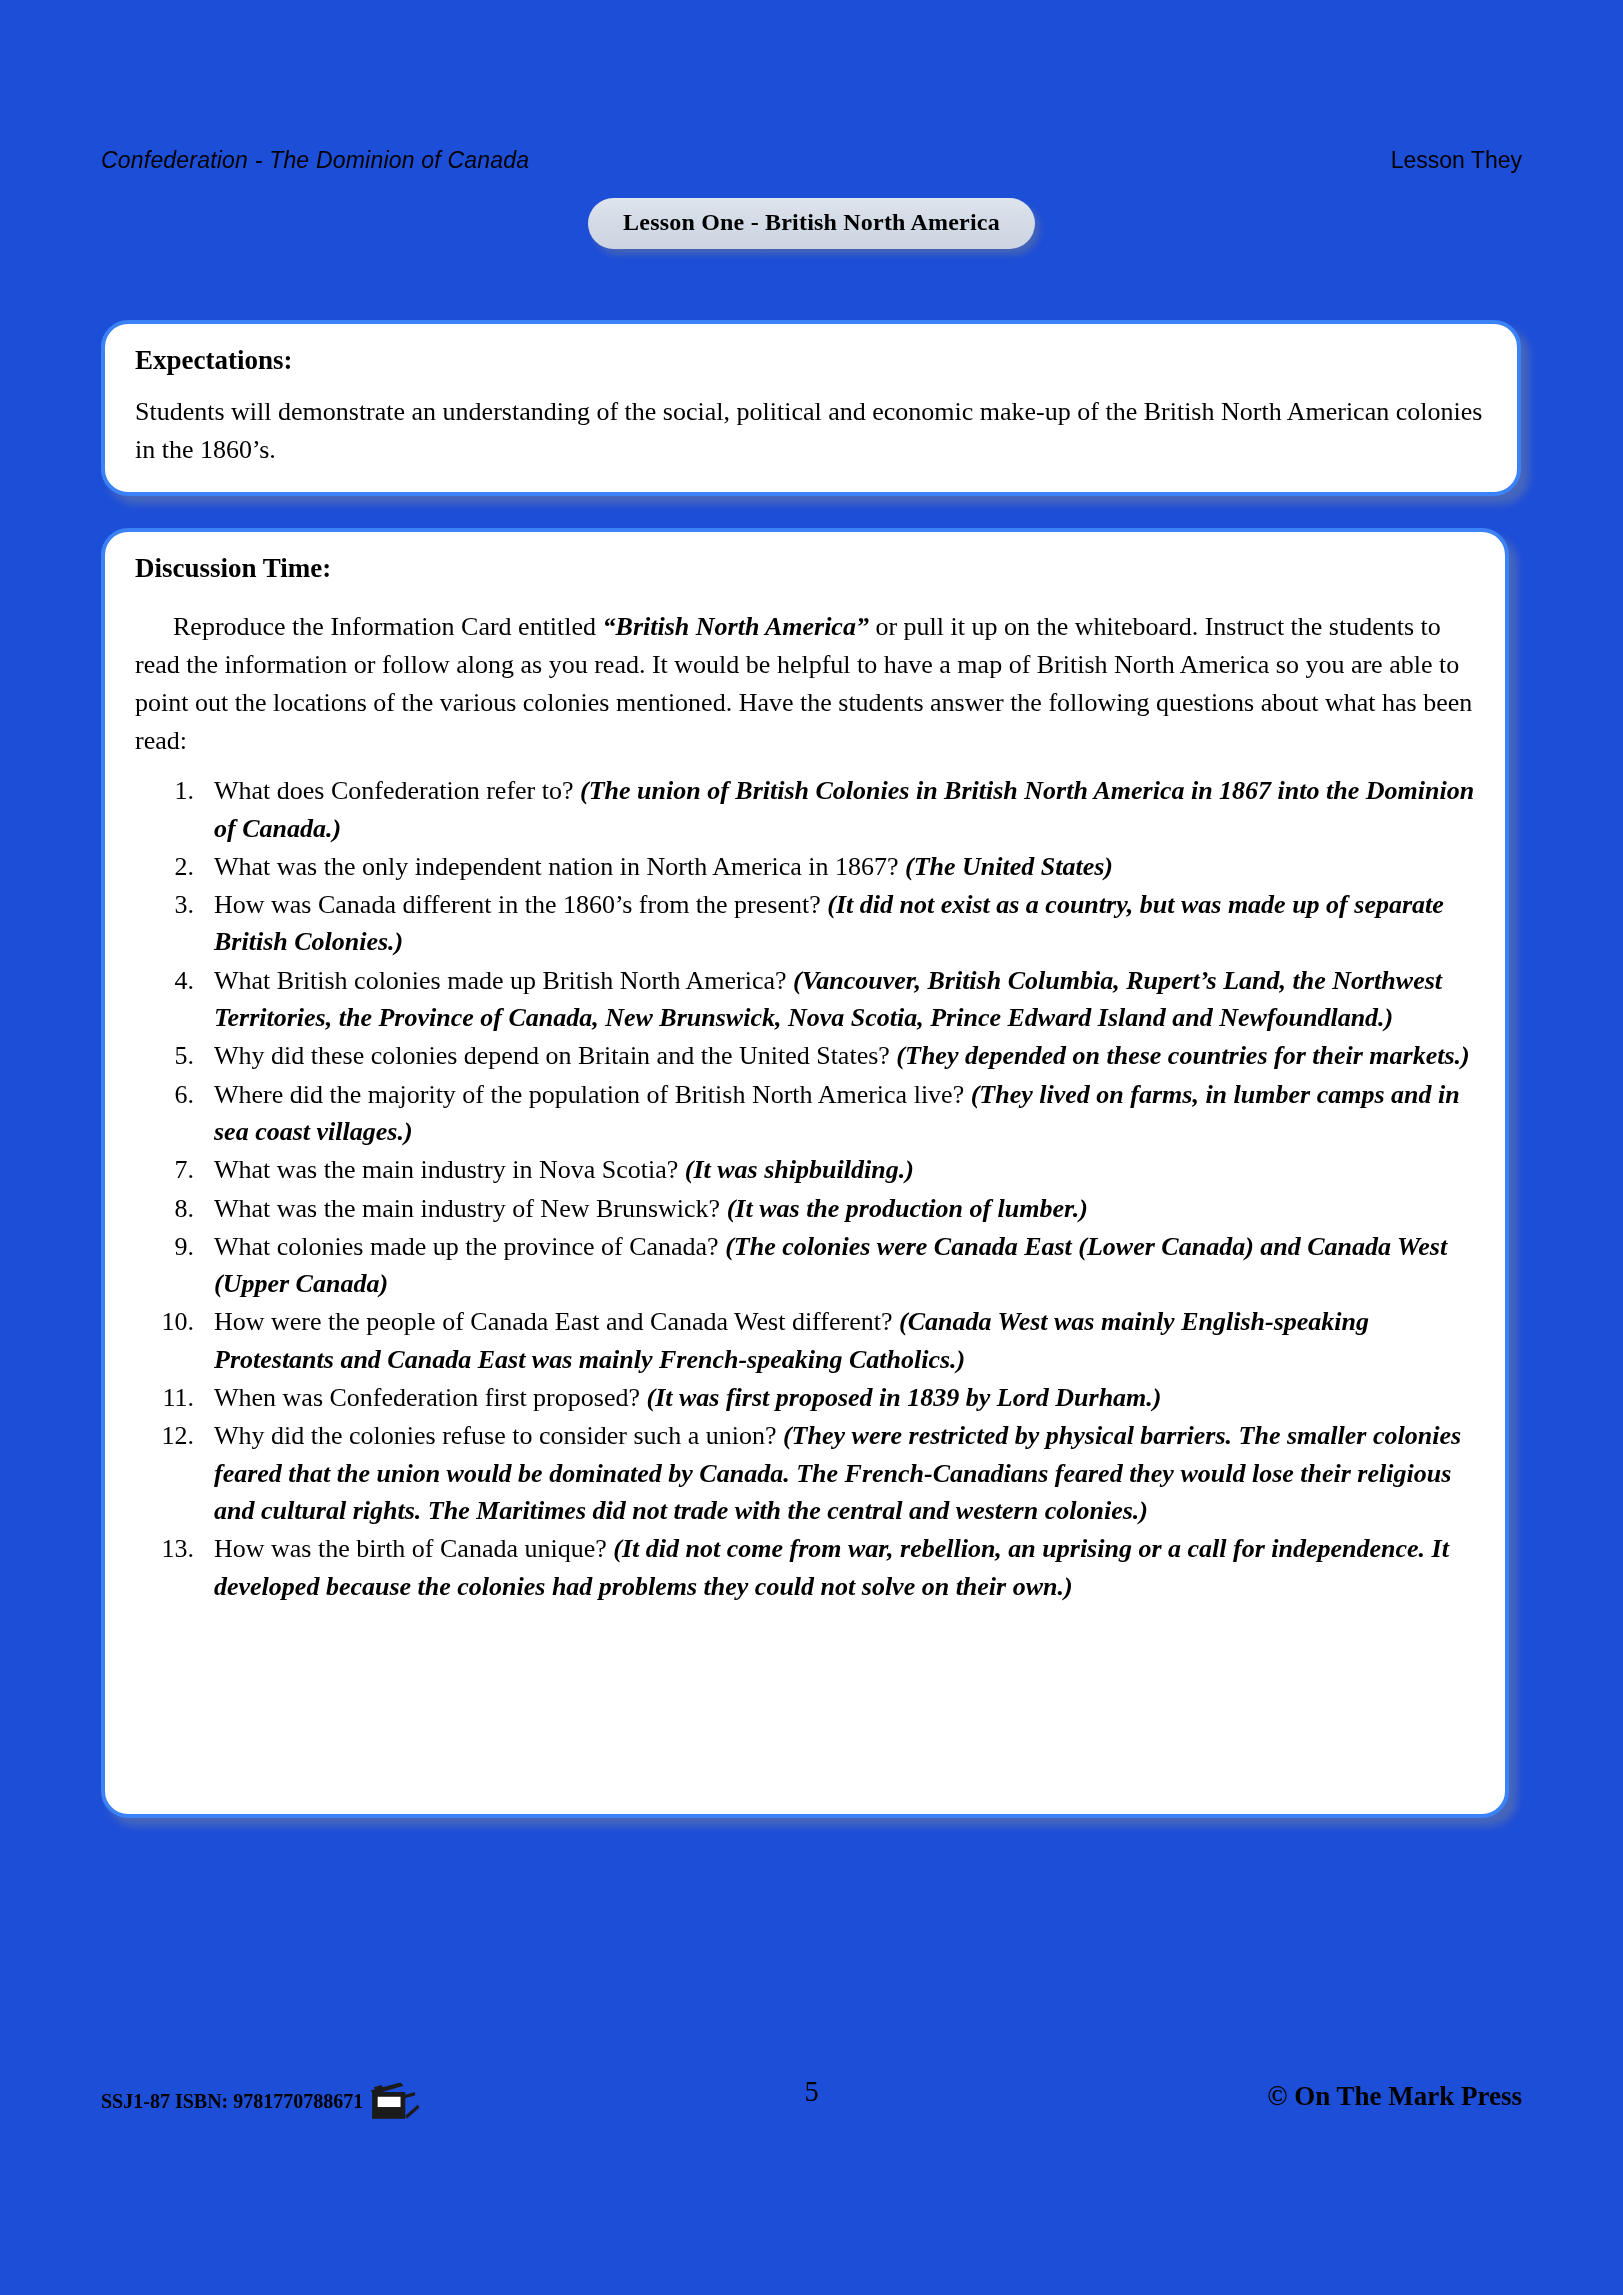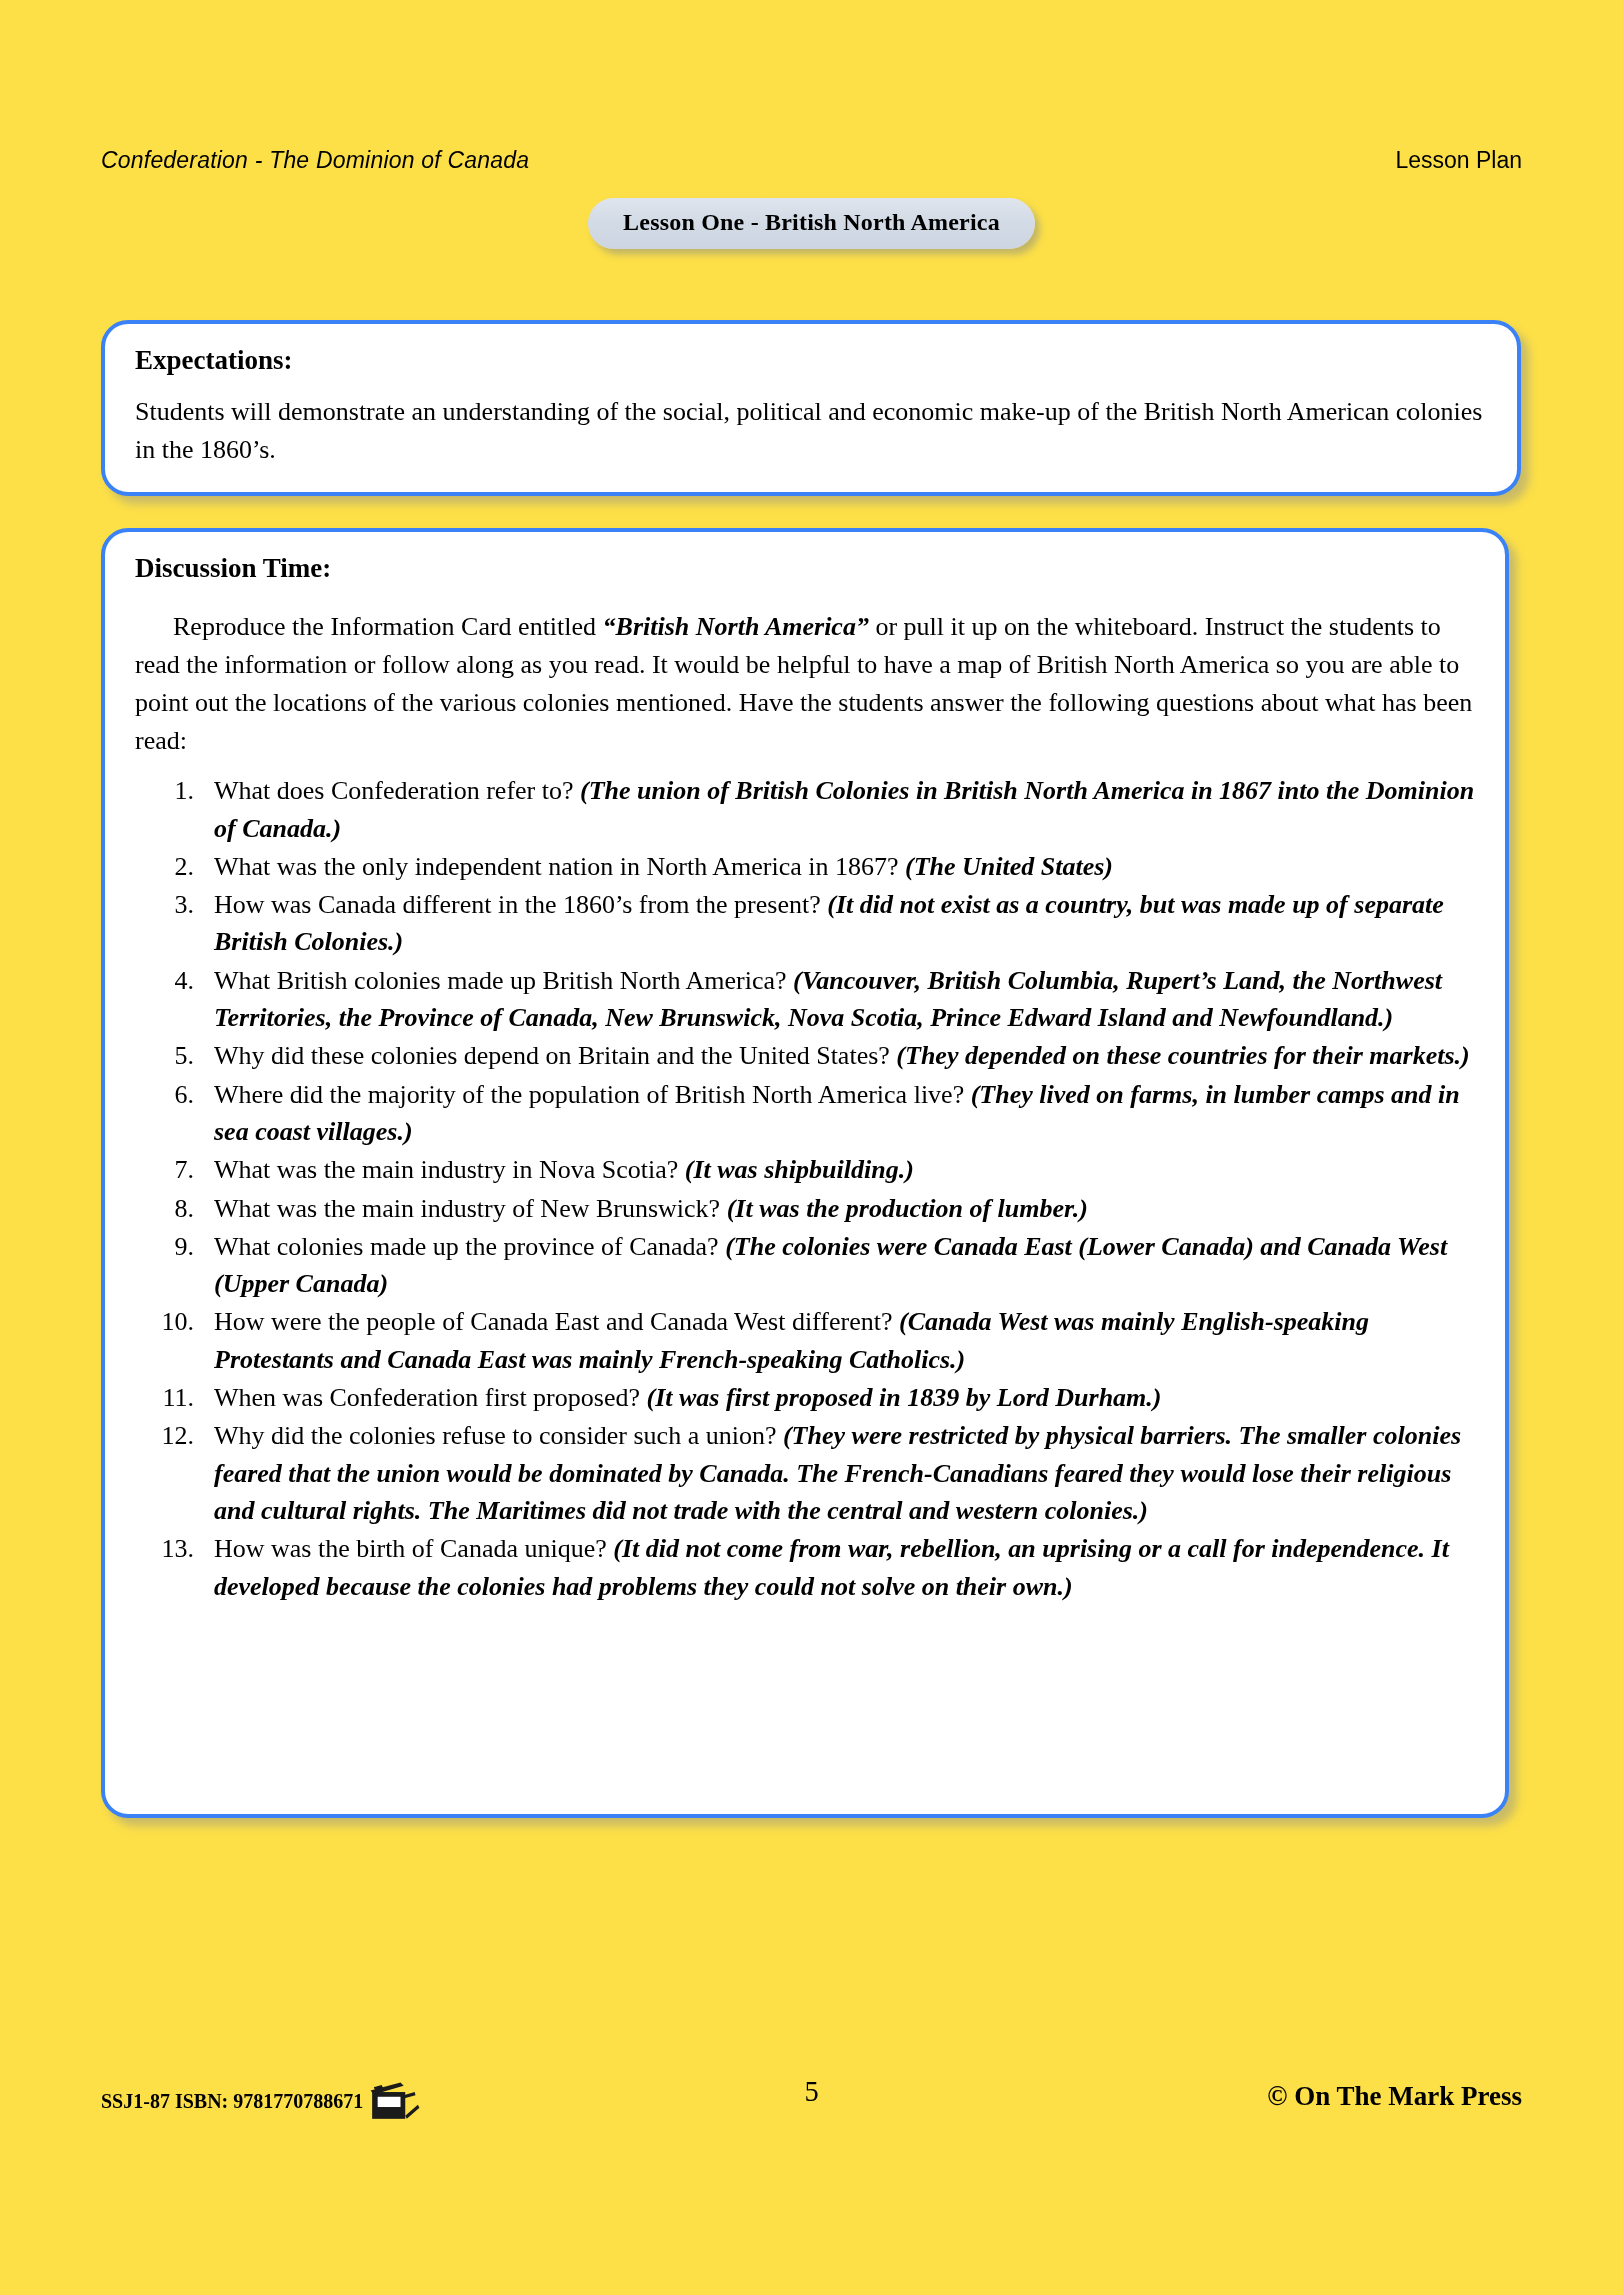--- a/index.html
+++ b/index.html
@@ -12,21 +12,21 @@
     height: 2295px;
     position: relative;
     font-family: "Liberation Serif", "DejaVu Serif", serif;
     color: #000000;
     overflow: hidden;
   }
 
   .page {
     position: absolute;
     inset: 0;
-    background: #fde047;
+    background: #1d4ed8;
   }
 
   
   .runhead {
     position: absolute;
     left: 101px;
     right: 101px;
     top: 147px;
     display: flex;
     justify-content: space-between;
@@ -186,21 +186,21 @@
     white-space: nowrap;
   }
 </style>
 </head>
 <body>
 
 <div class="page">
 
   <div class="runhead">
     <div class="runhead-left">Confederation - The Dominion of Canada</div>
-    <div class="runhead-right">Lesson Plan</div>
+    <div class="runhead-right">Lesson They</div>
   </div>
 
   <div class="title-wrap">
     <div class="title-banner">
       <div class="title-banner-text">Lesson One - British North America</div>
     </div>
   </div>
 
   <div class="rbox" id="expectations-box">
     <div class="section-heading">Expectations:</div>

